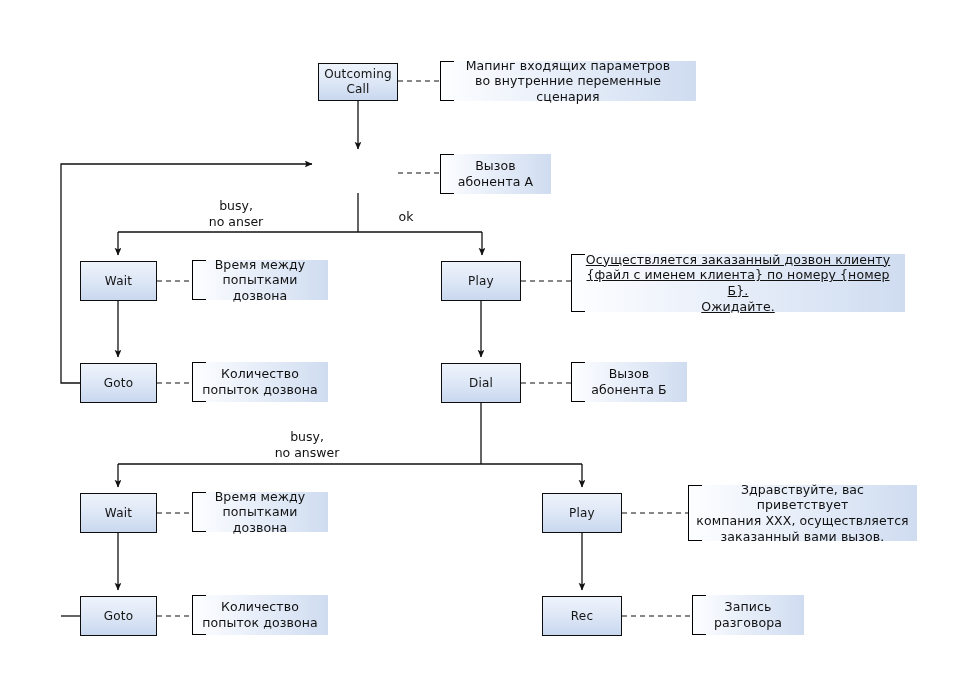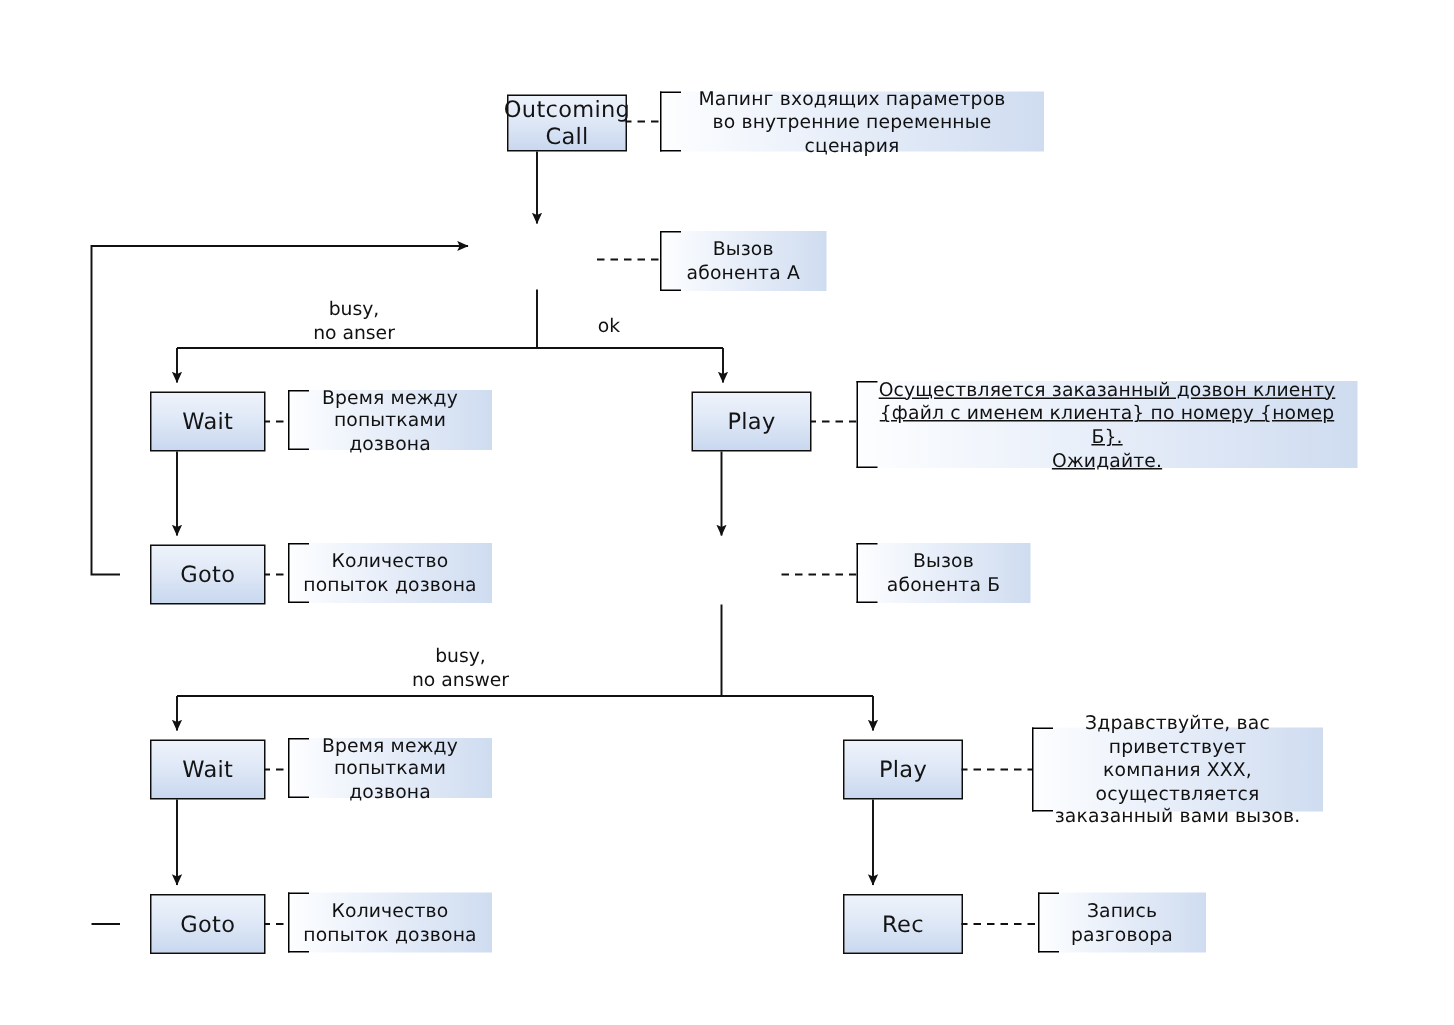--- a/index.html
+++ b/index.html
@@ -30,25 +30,24 @@
   .node {
     position: absolute;
     box-sizing: border-box;
     border: 1px solid #0d0d0d;
     background: linear-gradient(to bottom, #eef3fb 0%, #e3ebf8 35%, #c9d8ef 100%);
     display: flex;
     align-items: center;
     justify-content: center;
     text-align: center;
     color: #141414;
-    font-size: 15px;
+    font-size: 12px;
     line-height: 1.22;
     letter-spacing: 0.2px;
     z-index: 3;
-    margin-left: 20px;
   }
   
   .note {
     position: absolute;
     box-sizing: border-box;
     background: linear-gradient(to right, #fdfeff 0%, #eaf0fa 42%, #cfdcf0 100%);
     display: flex;
     align-items: center;
     justify-content: center;
     text-align: center;
@@ -155,20 +154,23 @@
   </div>
 
   <div class="node" style="left:80px; top:363px; width:77px; height:40px;">
     <span>Goto</span>
   </div>
 
   <div class="node" style="left:441px; top:261px; width:80px; height:40px;">
     <span>Play</span>
   </div>
 
+  <div class="node" style="left:441px; top:363px; width:80px; height:40px;">
+    <span>Dial</span>
+  </div>
 
   <div class="node" style="left:80px; top:493px; width:77px; height:40px;">
     <span>Wait</span>
   </div>
 
   <div class="node" style="left:80px; top:596px; width:77px; height:40px;">
     <span>Goto</span>
   </div>
 
   <div class="node" style="left:542px; top:493px; width:80px; height:40px;">
@@ -215,21 +217,21 @@
     <span class="note-text">Вызов
 абонента Б</span>
   </div>
 
   <div class="note" style="left:192px; top:492px; width:136px; height:40px;">
     <span class="bracket"></span>
     <span class="note-text">Время между
 попытками дозвона</span>
   </div>
 
-  <div class="note" style="left:688px; top:485px; width:194px; height:56px;">
+  <div class="note" style="left:688px; top:485px; width:229px; height:56px;">
     <span class="bracket"></span>
     <span class="note-text">Здравствуйте, вас приветствует
 компания XXX, осуществляется
 заказанный вами вызов.</span>
   </div>
 
   <div class="note" style="left:192px; top:595px; width:136px; height:40px;">
     <span class="bracket"></span>
     <span class="note-text">Количество
 попыток дозвона</span>

